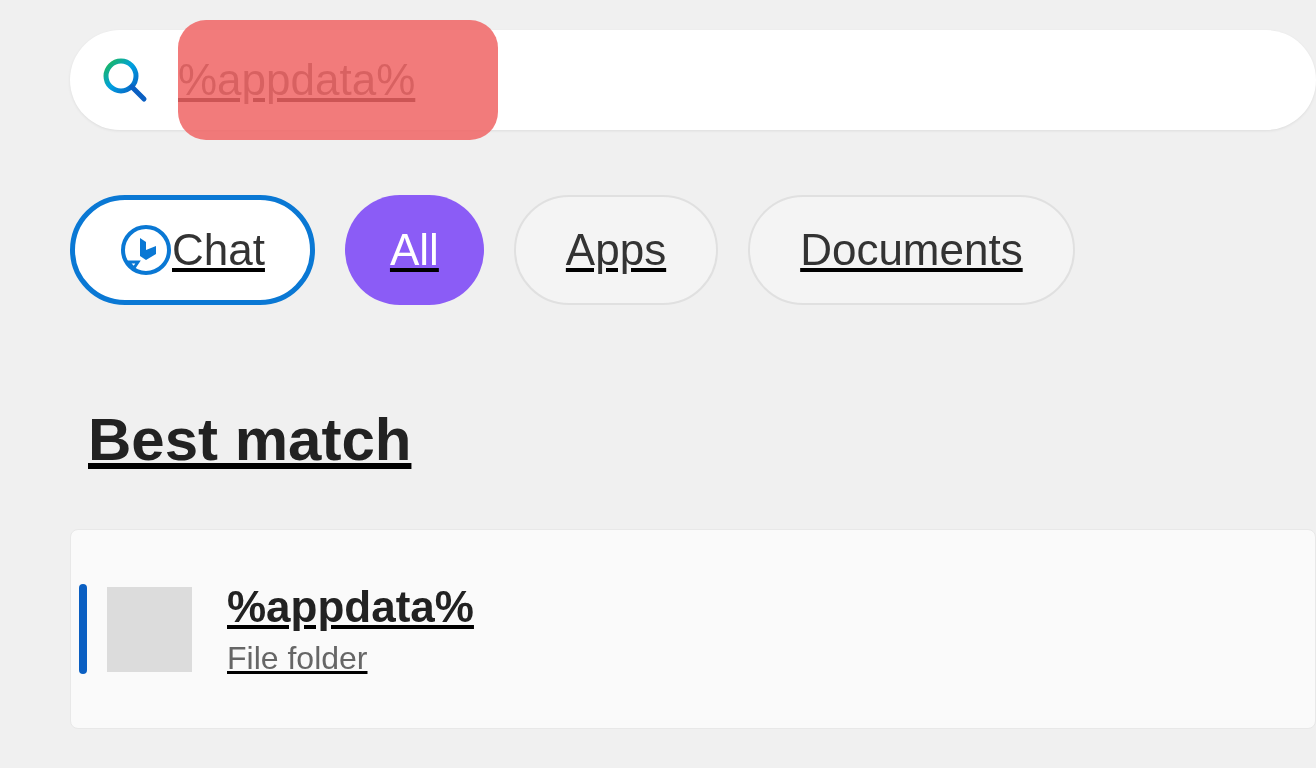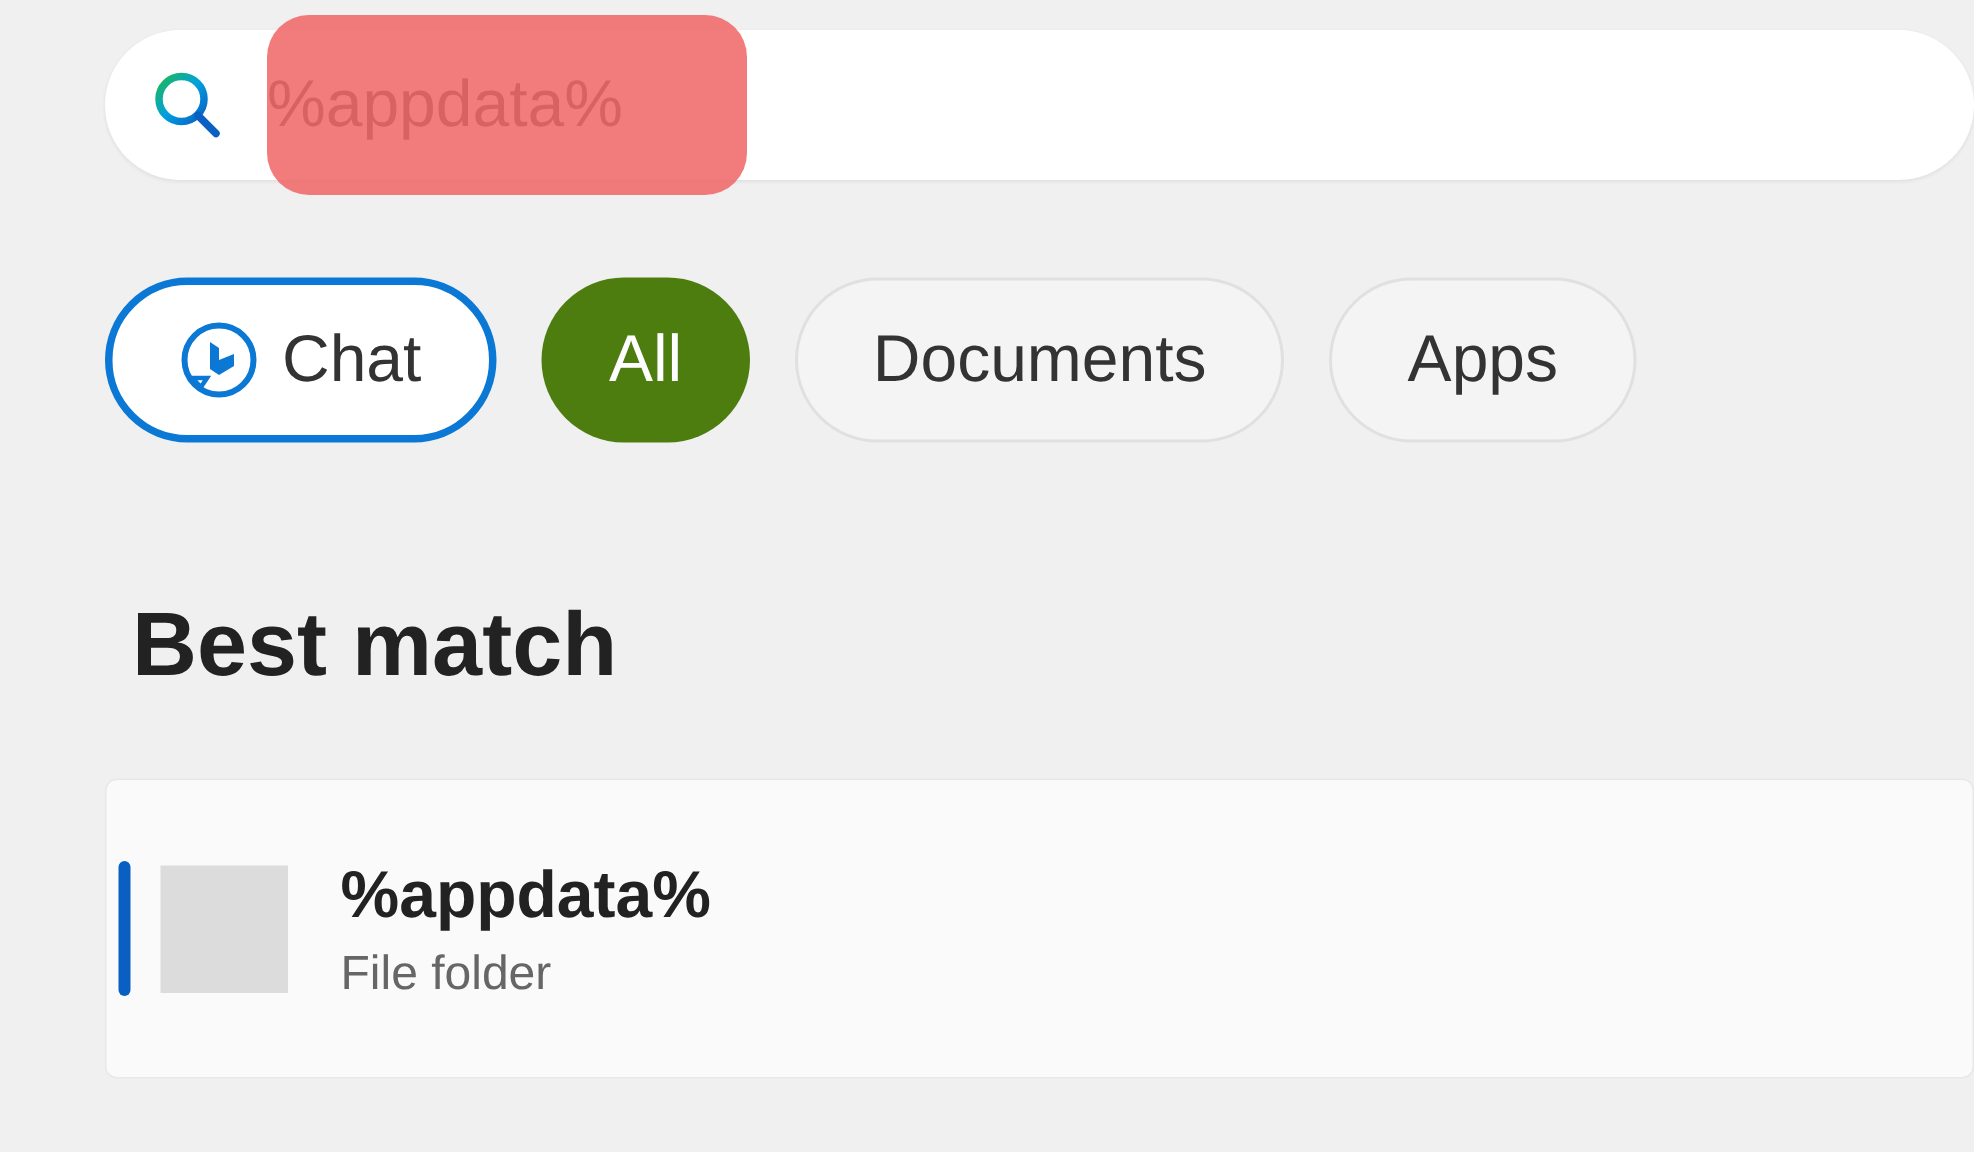--- a/index.html
+++ b/index.html
@@ -8,21 +8,22 @@
       box-sizing: border-box;
     }
     body {
       font-family: 'Segoe UI', Tahoma, Geneva, Verdana, sans-serif;
       background: #f0f0f0;
       width: 1316px;
       height: 768px;
       overflow: hidden;
     }
     .search-container {
-      padding: 20px 0 0 70px;
+      padding: 30px 0 0 70px;
+      text-decoration: underline;
     }
     .search-bar {
       display: flex;
       align-items: center;
       background: #ffffff;
       border-radius: 50px;
       height: 100px;
       padding: 0 30px;
       box-shadow: 0 1px 3px rgba(0,0,0,0.08);
       width: 100%;
@@ -67,29 +68,28 @@
       align-items: center;
       justify-content: center;
       border-radius: 60px;
       height: 110px;
       padding: 0 50px;
       font-size: 44px;
       color: #333;
       cursor: pointer;
       background: #f4f4f4;
       border: 2px solid #e0e0e0;
-      gap: 16px;
     }
     .tab.chat {
       border: 5px solid #0a78d4;
       background: #ffffff;
       padding: 0 45px;
     }
     .tab.active {
-      background: #4d7c0f;
+      background: #8b5cf6;
       color: #ffffff;
       border: none;
       padding: 0 45px;
     }
     .bing-icon {
       width: 52px;
       height: 52px;
       display: flex;
       align-items: center;
       justify-content: center;
@@ -177,24 +177,24 @@
           <path d="M 20 14 L 20 32 L 26 36 L 36 30 L 36 22 L 26 26 L 26 18 Z" fill="#0a78d4"></path>
           <path d="M 8 38 L 14 44 L 18 38 Z" fill="#ffffff" stroke="#0a78d4" stroke-width="3"></path>
         </svg>
       </span>
       <span>Chat</span>
     </div>
     <div class="tab active">
       <span>All</span>
     </div>
     <div class="tab">
+      <span>Apps</span>
+    </div>
+    <div class="tab">
       <span>Documents</span>
-    </div>
-    <div class="tab">
-      <span>Apps</span>
     </div>
   </div>
 
   <div class="section-header">Best match</div>
 
   <div class="result-card">
     <div class="result-indicator"></div>
     <div class="result-thumb"></div>
     <div class="result-text">
       <div class="result-title">%appdata%</div>

